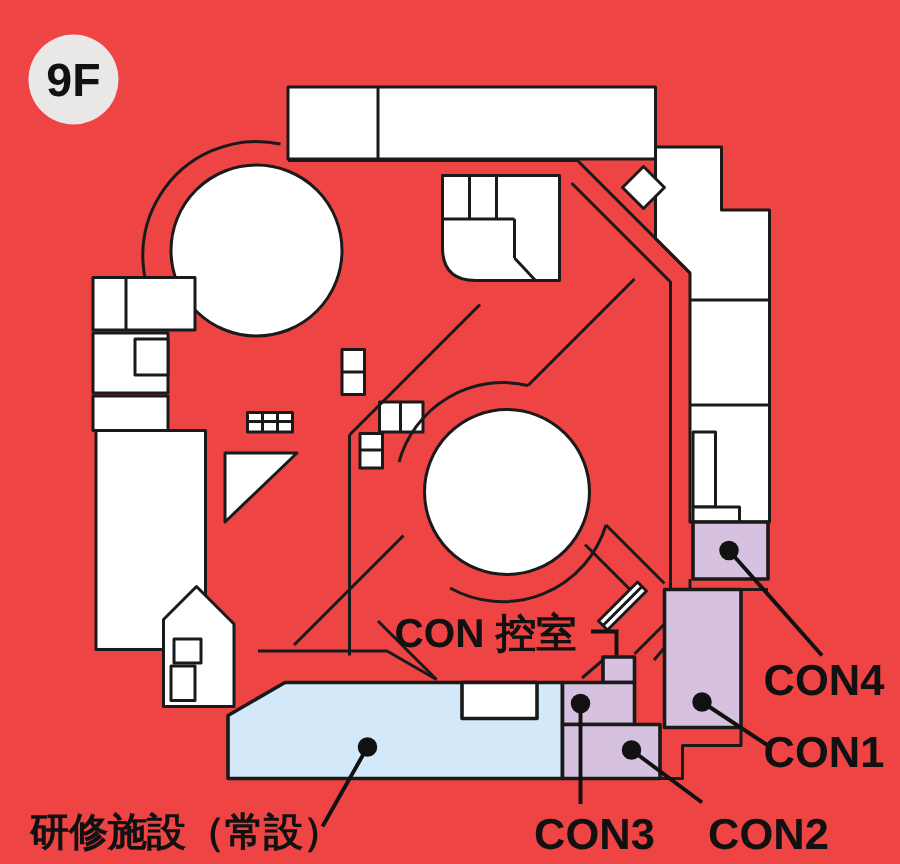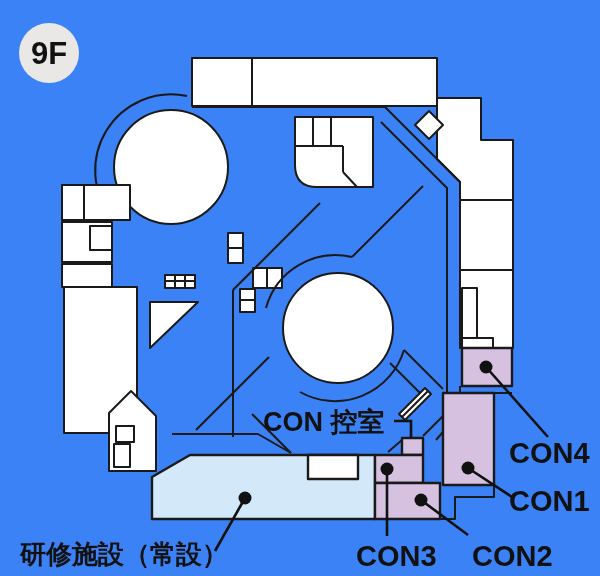--- a/index.html
+++ b/index.html
@@ -1,16 +1,16 @@
 <!DOCTYPE html>
 <html><head>
 <meta charset="utf-8">
 <style>
   html,body{margin:0;padding:0;background:#ffffff;}
-  .stage{position:relative;width:600px;height:576px;background:#3b82f6;overflow:hidden;
+  .stage{position:relative;width:600px;height:576px;background:#ef4444;overflow:hidden;
          font-family:"Liberation Sans","DejaVu Sans",sans-serif;}
   svg text{font-family:"Liberation Sans","DejaVu Sans",sans-serif;font-weight:bold;fill:#111111;}
   .walls *{fill:#ffffff;stroke:#1a1a1a;stroke-width:2;stroke-linejoin:round;}
   .openpath{fill:none !important;}
   .leader{stroke:#111111;stroke-width:2.6;fill:none;}
   .dot{fill:#111111;stroke:none;}
 </style>
 </head>
 <body>
 

